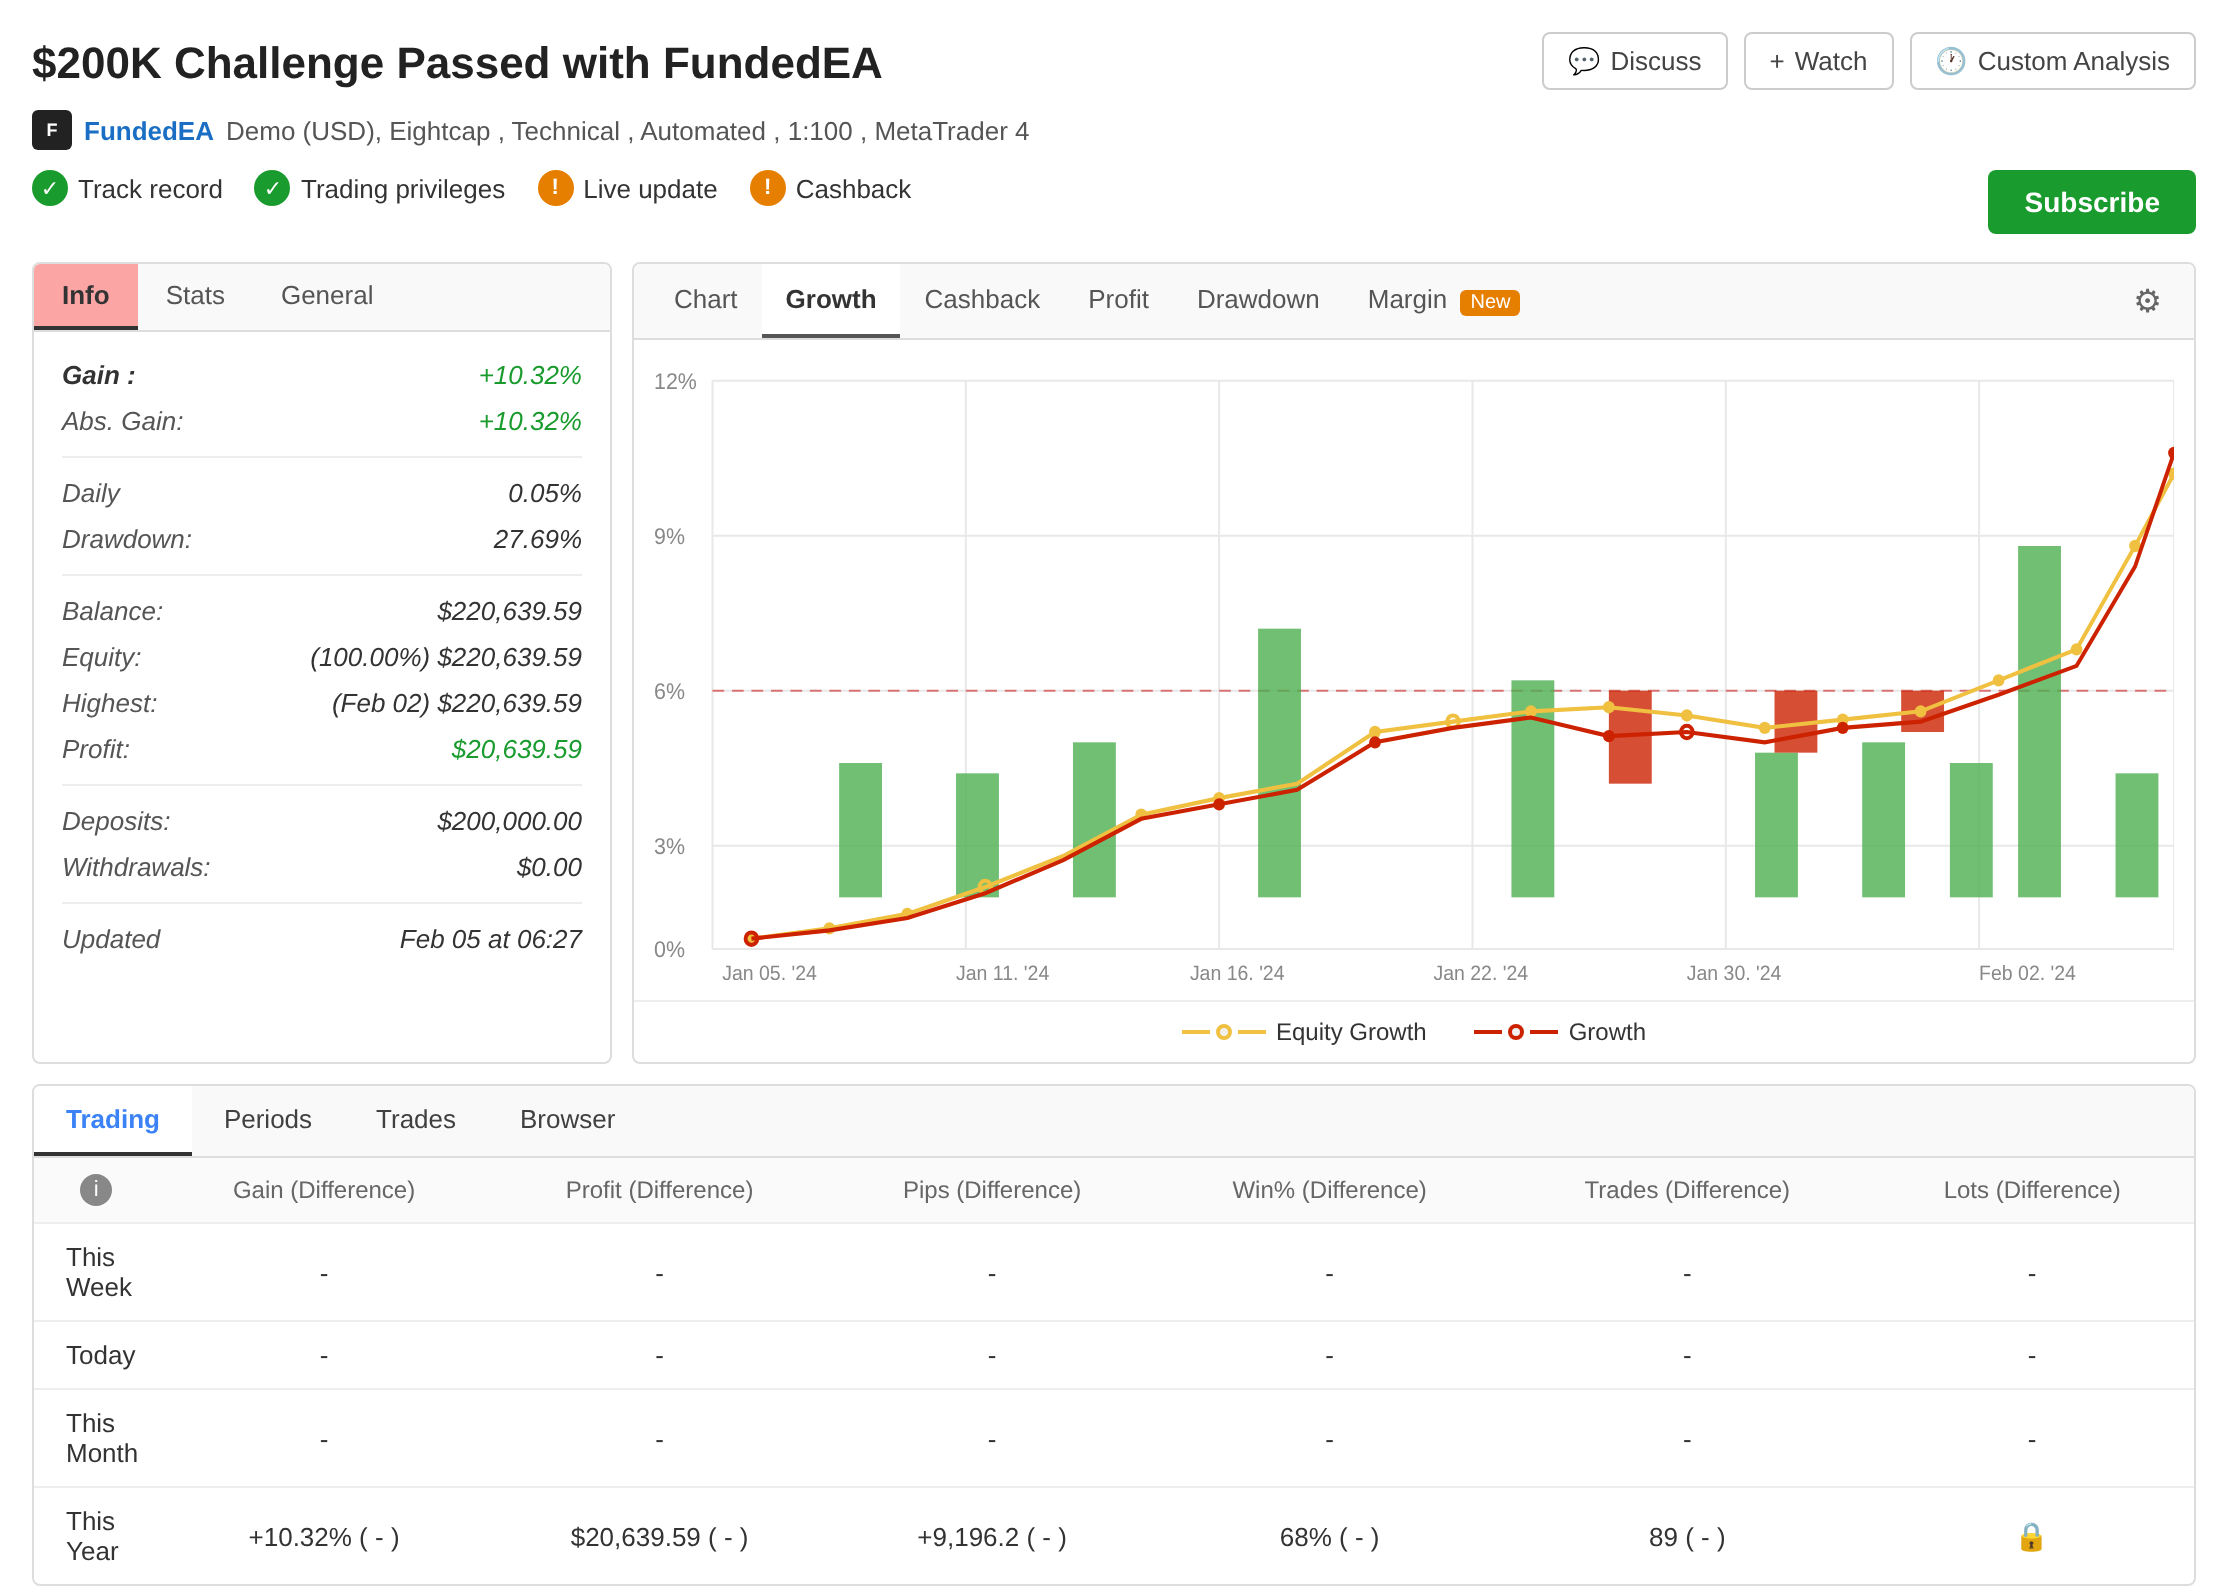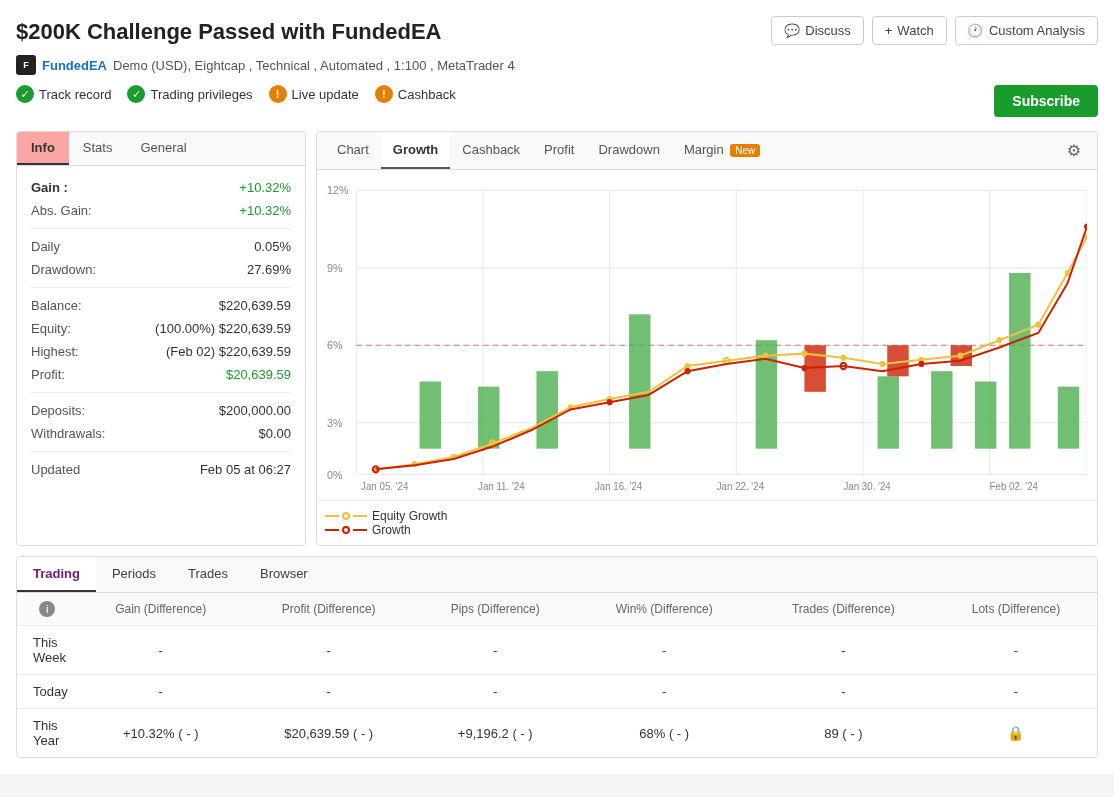--- a/index.html
+++ b/index.html
@@ -27,47 +27,47 @@
     .main-layout { display: flex; gap: 10px; margin-bottom: 10px; }
 
     
     .left-panel { width: 290px; border: 1px solid #ddd; border-radius: 4px; overflow: hidden; }
     .tab-bar { display: flex; border-bottom: 1px solid #ddd; background: #f9f9f9; }
     .tab-item { padding: 8px 14px; font-size: 13px; cursor: pointer; color: #555; border-bottom: 2px solid transparent; }
     .tab-item.active { color: #333; font-weight: bold; background: #fca5a5; border-bottom: 2px solid #333; }
 
     
     .info-content { padding: 10px 14px; }
-    .info-row { display: flex; justify-content: space-between; align-items: center; padding: 4px 0; font-size: 13px; }
+    .info-row { display: flex; justify-content: space-between; align-items: center; padding: 4px 0; font-size: 13px; font-style: italic; }
     .info-row .label { color: #555; }
     .info-row .value { color: #333; text-align: right; }
     .value-green { color: #1a9b2e !important; }
     .separator { height: 1px; background: #eee; margin: 6px 0; }
     .info-row .label-bold { font-weight: bold; color: #333; }
 
     
     .right-panel { flex: 1; border: 1px solid #ddd; border-radius: 4px; overflow: hidden; }
     .chart-tab-bar { display: flex; align-items: center; border-bottom: 1px solid #ddd; background: #f9f9f9; padding: 0 8px; }
     .chart-tab { padding: 10px 12px; font-size: 13px; cursor: pointer; color: #555; border-bottom: 2px solid transparent; }
     .chart-tab.active { color: #333; font-weight: bold; background: #fff; border-bottom: 2px solid #555; }
     .chart-new-badge { background: #e67e00; color: #fff; font-size: 10px; padding: 1px 5px; border-radius: 3px; margin-left: 3px; }
     .chart-settings-icon { margin-left: auto; cursor: pointer; font-size: 16px; color: #666; padding: 8px; }
 
     
     .chart-area { padding: 10px; background: #fff; height: 330px; position: relative; }
 
     
-    .chart-legend { display: flex; justify-content: center; padding: 8px; border-top: 1px solid #eee; font-size: 12px; flex-direction: column; }
+    .chart-legend { display: flex; justify-content: center; gap: 24px; padding: 8px; border-top: 1px solid #eee; font-size: 12px; }
     .legend-item { display: flex; align-items: center; gap: 5px; }
 
     
     .bottom-section { border: 1px solid #ddd; border-radius: 4px; overflow: hidden; }
     .bottom-tab-bar { display: flex; border-bottom: 1px solid #ddd; background: #f9f9f9; }
     .bottom-tab { padding: 9px 16px; font-size: 13px; cursor: pointer; color: #404040; border-bottom: 2px solid transparent; }
-    .bottom-tab.active { color: #701a75; font-weight: bold; background: #fff; border-bottom: 2px solid #333; }
+    .bottom-tab.active { color: #3b82f6; font-weight: bold; background: #fff; border-bottom: 2px solid #333; }
 
     
     .data-table { width: 100%; border-collapse: collapse; }
     .data-table th { font-size: 12px; color: #666; text-align: center; padding: 8px 10px; border-bottom: 1px solid #eee; background: #fafafa; font-weight: normal; }
     .data-table th:first-child { width: 30px; }
     .data-table td { font-size: 13px; text-align: center; padding: 9px 10px; border-bottom: 1px solid #eee; color: #333; }
     .data-table td:first-child { text-align: left; padding-left: 16px; }
     .data-table tr:last-child td { border-bottom: none; }
     .td-green { color: #1a9b2e; }
     .td-orange { color: #e67e00; }
@@ -329,20 +329,29 @@
         <tr>
           <td>Today</td>
           <td>-</td>
           <td>-</td>
           <td>-</td>
           <td>-</td>
           <td>-</td>
           <td>-</td>
         </tr>
         <tr>
+          <td>This Month</td>
+          <td>-</td>
+          <td>-</td>
+          <td>-</td>
+          <td>-</td>
+          <td>-</td>
+          <td>-</td>
+        </tr>
+        <tr>
           <td>This Year</td>
           <td class="td-green">+10.32% ( - )</td>
           <td class="td-orange">$20,639.59 ( - )</td>
           <td class="td-green">+9,196.2 ( - )</td>
           <td>68% ( - )</td>
           <td>89 ( - )</td>
           <td><span class="lock-icon">🔒</span></td>
         </tr>
       </tbody>
     </table>

